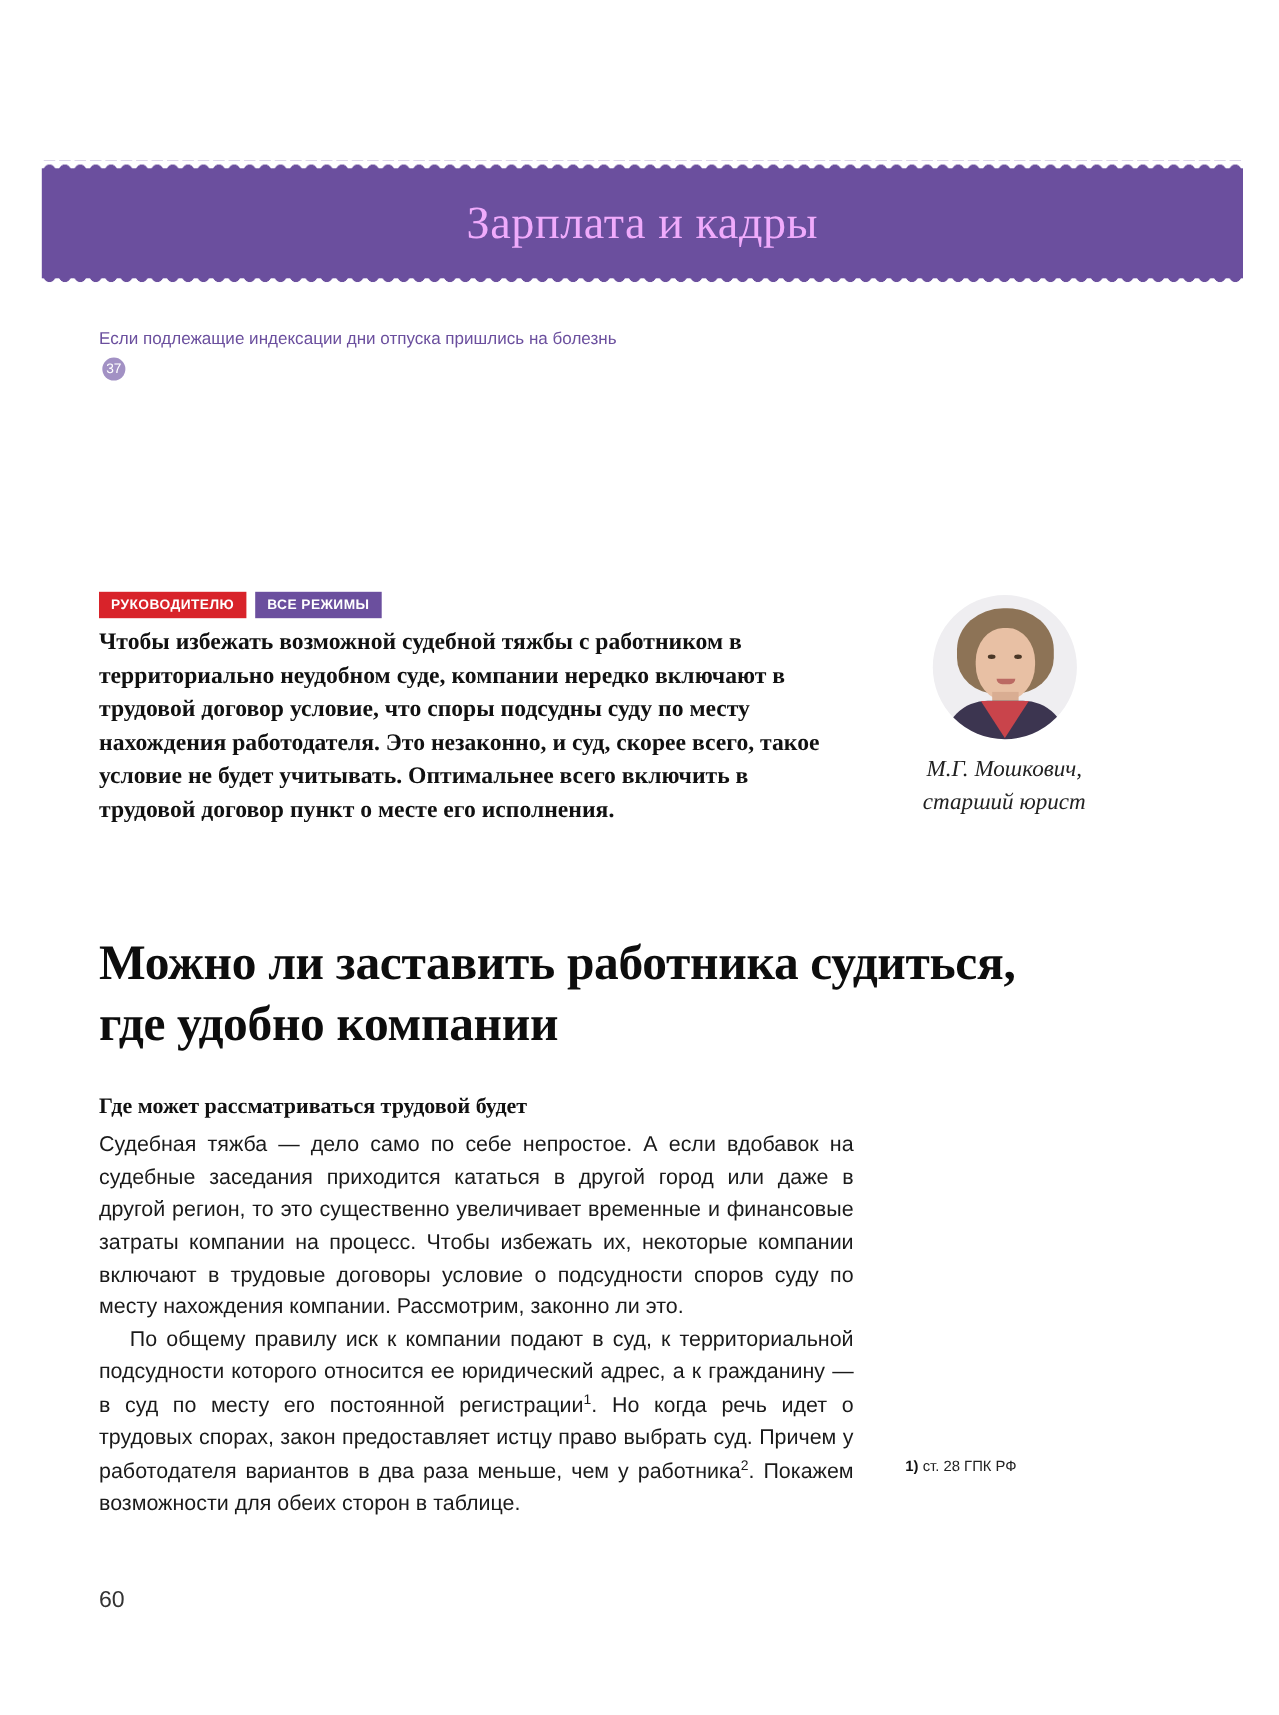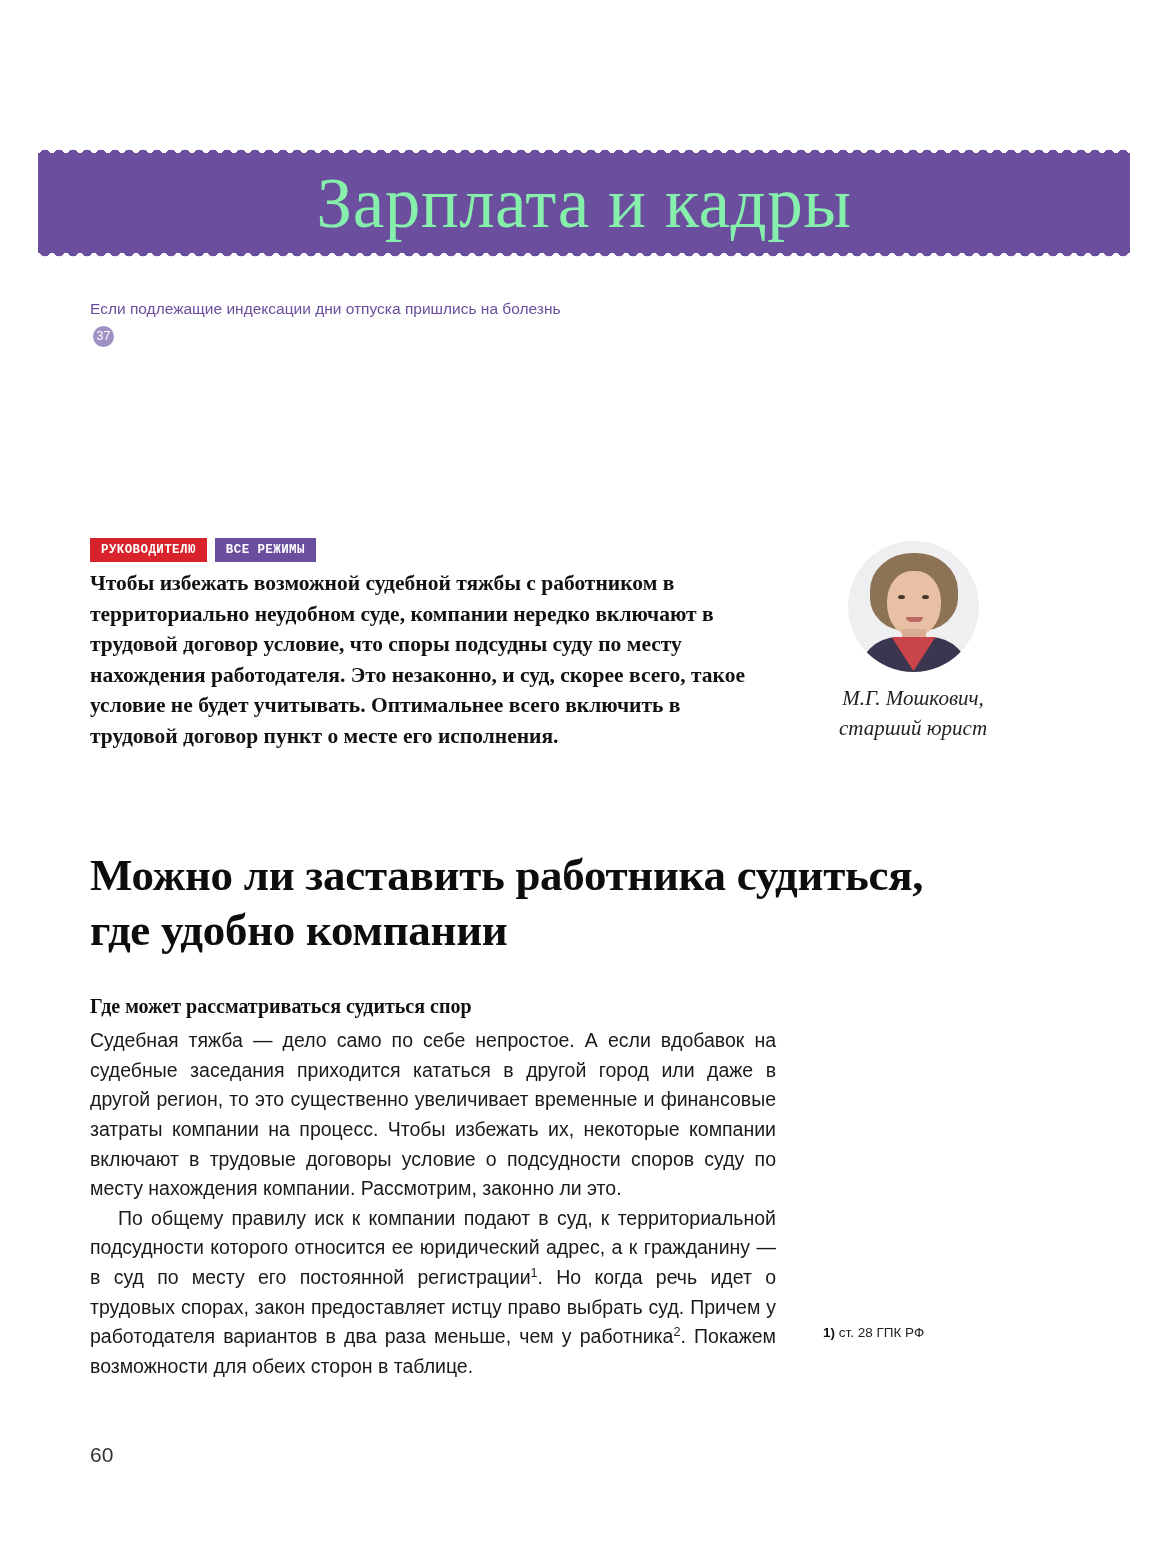--- a/index.html
+++ b/index.html
@@ -44,23 +44,23 @@
     bottom: -7px;
     background-image: radial-gradient(circle at 7px 0px, #6b4f9e 5.2px, rgba(107,79,158,0) 5.6px);
   }
   .masthead-title {
     position: absolute;
     left: 0;
     right: 0;
     top: 50%;
     transform: translateY(-50%);
     text-align: center;
-    color: #86efac;
-    font-family: "Liberation Serif", serif;
-    font-size: 71px;
+    color: #f0abfc;
+    font-family: "Liberation Serif", serif;
+    font-size: 42px;
     font-weight: 400;
     letter-spacing: 0.5px;
   }
 
   
   .teasers {
     position: absolute;
     left: 90px;
     top: 296px;
     width: 1000px;
@@ -91,21 +91,21 @@
 
   
   .tags {
     position: absolute;
     left: 90px;
     top: 538px;
     display: flex;
     gap: 8px;
   }
   .tag {
-    font-family: Liberation Mono, monospace;
+    font-family: Liberation Sans, sans-serif;
     font-size: 12.5px;
     font-weight: bold;
     color: #ffffff;
     padding: 5px 11px 5px 11px;
     letter-spacing: 0.4px;
   }
   .tag-red { background: #d8232a; }
   .tag-purple { background: #6b4f9e; }
 
   
@@ -299,21 +299,21 @@
     <div class="ap-collar"></div>
   </div>
   <div class="author-name">
     <div>М.Г. Мошкович,</div>
     <div>старший юрист</div>
   </div>
 </div>
 
 <h1 class="headline">Можно ли заставить работника судиться, где удобно компании</h1>
 
-<h2 class="subhead">Где может рассматриваться судиться спор</h2>
+<h2 class="subhead">Где может рассматриваться трудовой будет</h2>
 
 <div class="body-col">
   <p>Судебная тяжба — дело само по себе непростое. А если вдобавок на судебные заседания приходится кататься в другой город или даже в другой регион, то это существенно увеличивает временные и финансовые затраты компании на процесс. Чтобы избежать их, некоторые компании включают в трудовые договоры условие о подсудности споров суду по месту нахождения компании. Рассмотрим, законно ли это.</p>
   <p class="indent"><span>По общему правилу иск к компании подают в суд, к территориальной подсудности которого относится ее юридический адрес, а к гражданину — в суд по месту его постоянной регистрации</span><sup>1</sup><span>. Но когда речь идет о трудовых спорах, закон предоставляет истцу право выбрать суд. Причем у работодателя вариантов в два раза меньше, чем у работника</span><sup>2</sup><span>. Покажем возможности для обеих сторон в таблице.</span></p>
 </div>
 
 <div class="footnotes">
   <p class="fn"><b>1)</b><span> ст. 28 ГПК РФ</span></p>
 </div>
 

